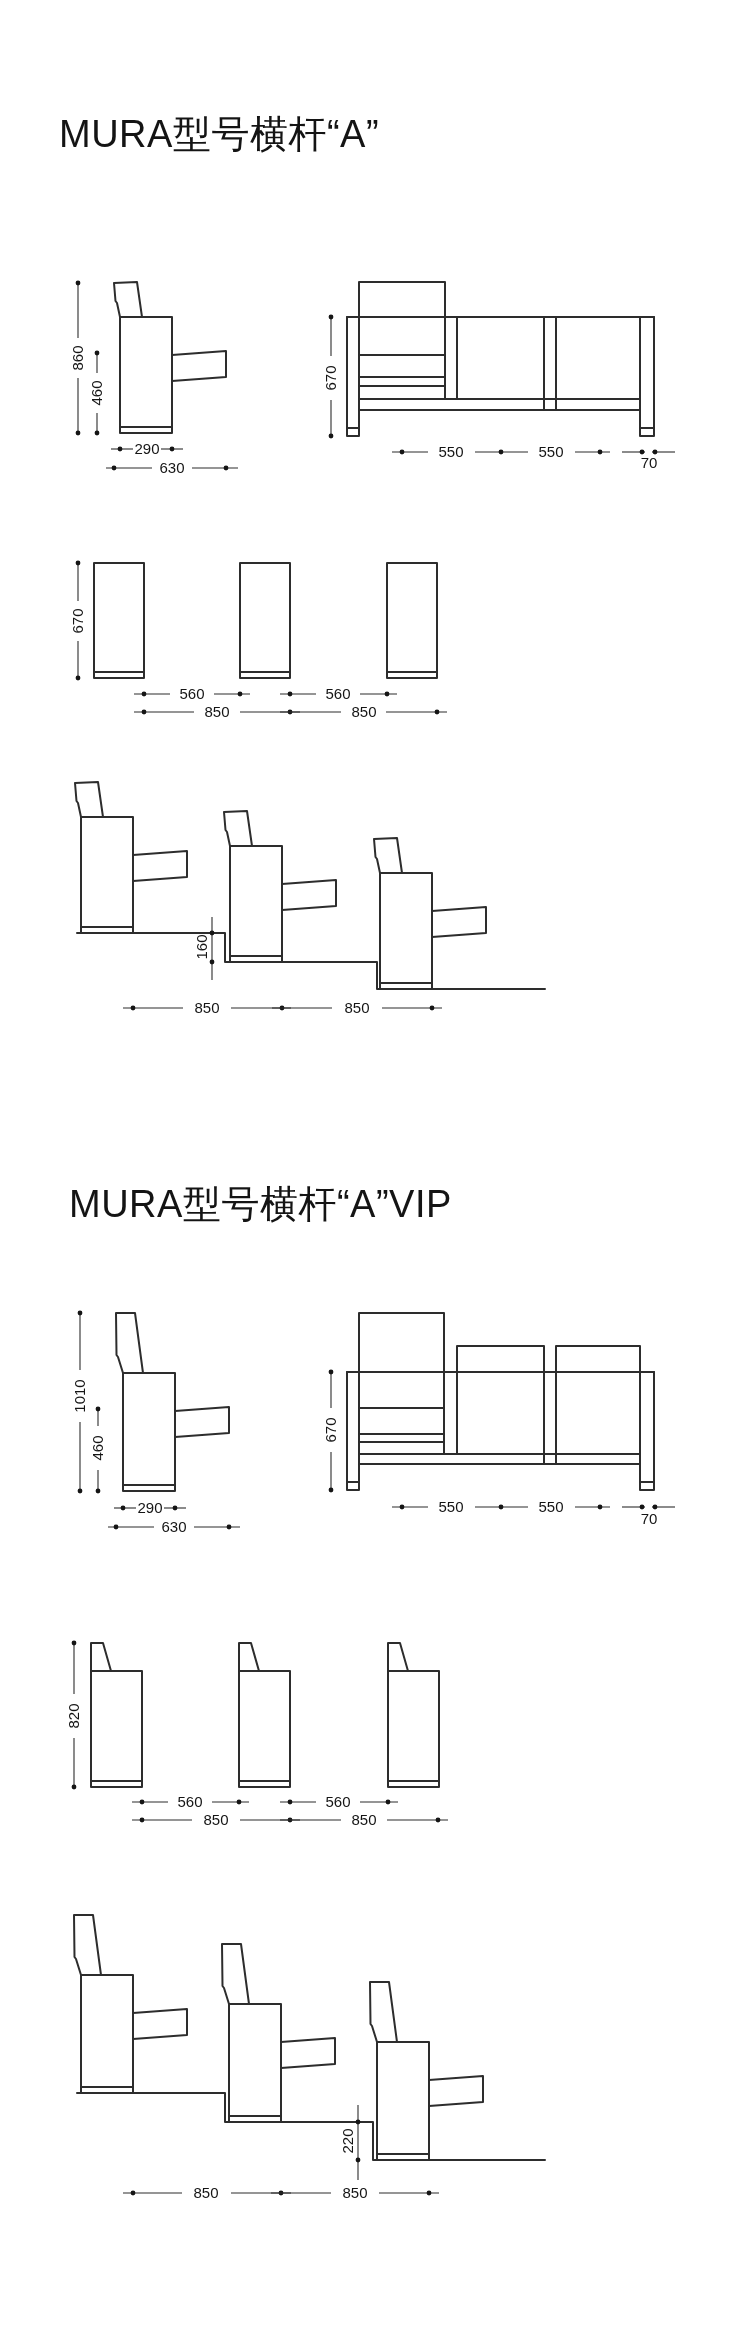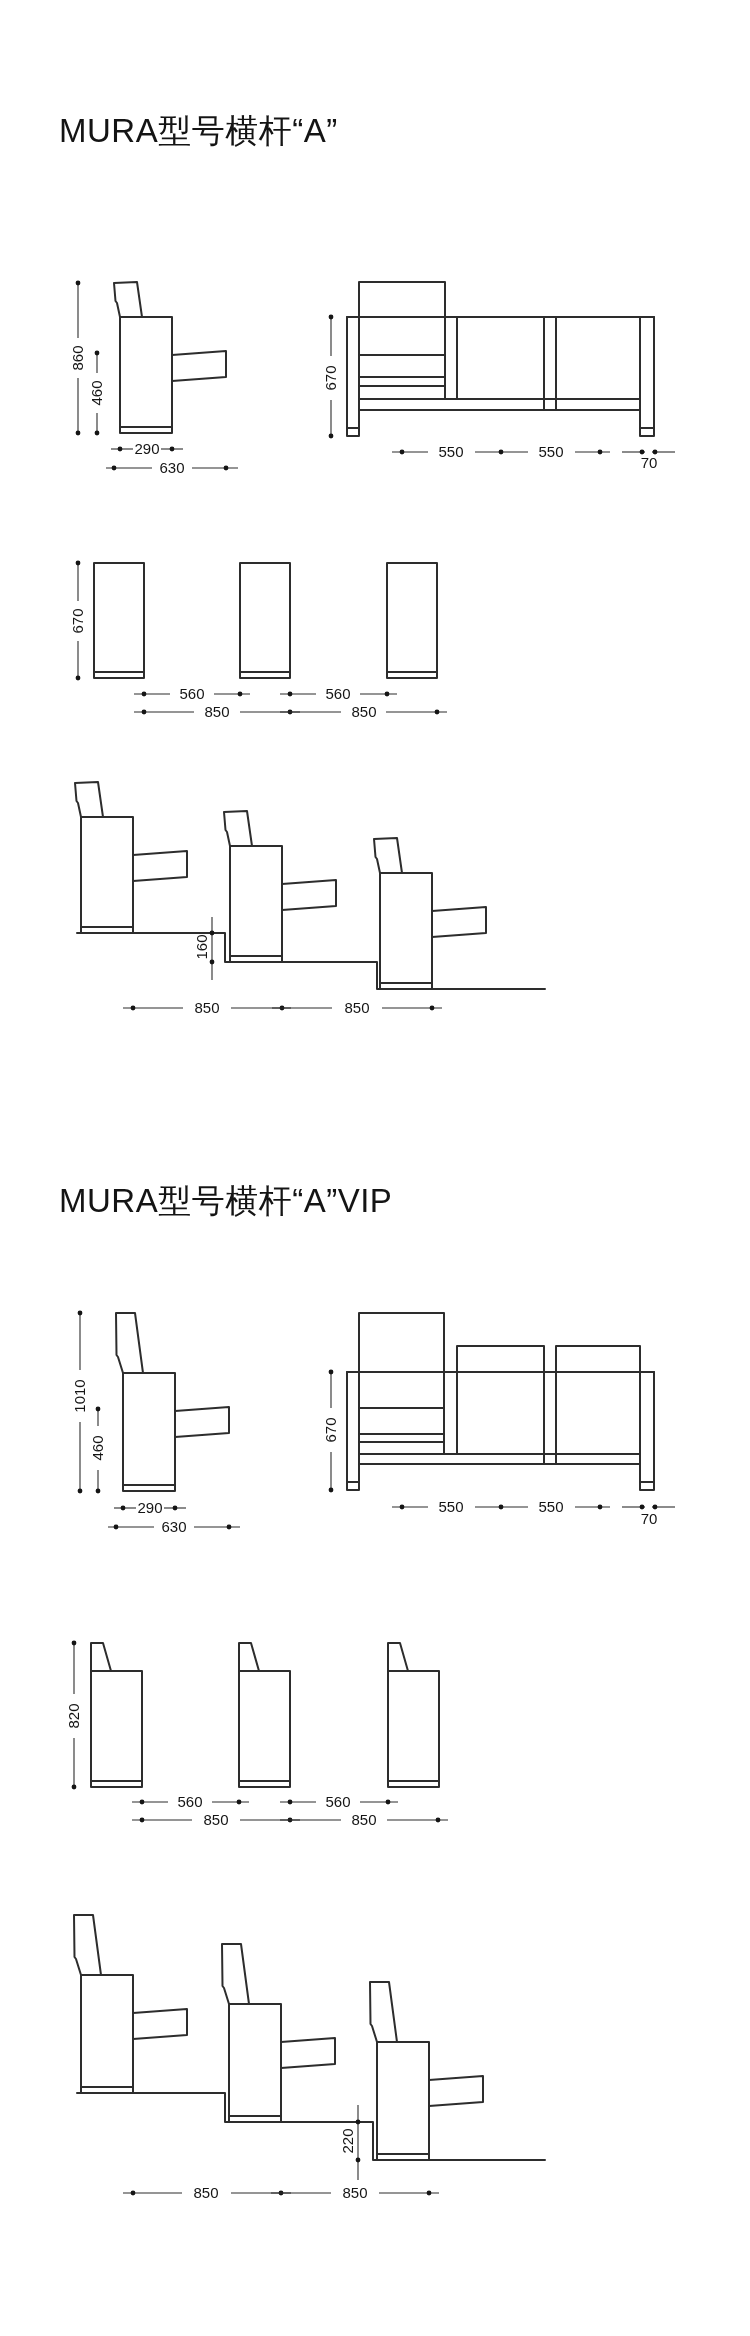--- a/index.html
+++ b/index.html
@@ -1,25 +1,25 @@
 <!DOCTYPE html>
 <html><head>
 <meta charset="utf-8">
 <style>
   html,body{margin:0;padding:0;background:#ffffff;}
   .page{
     position:relative;width:750px;height:2336px;background:#ffffff;
     font-family:"Liberation Sans",sans-serif;overflow:hidden;
   }
   .title{
-    position:absolute;left:59px;font-size:33px;color:#141414;
+    position:absolute;left:59px;font-size:38px;color:#141414;
     letter-spacing:0.5px;white-space:nowrap;font-weight:400;
   }
   .title-a{top:109px;}
-  .title-vip{top:1179px;}
+  .title-vip{top:1179px;margin-left:10px;}
   svg.canvas{position:absolute;left:0;top:0;}
   .obj{fill:none;stroke:#2d2d2d;stroke-width:2px;stroke-linejoin:round;stroke-linecap:round;}
   .dim{stroke:#2d2d2d;stroke-width:1.1px;}
   .dot{fill:#151515;stroke:none;}
   .dtxt{font-family:"Liberation Sans",sans-serif;font-size:15px;fill:#151515;text-anchor:middle;}
 </style>
 </head>
 <body>
 
 <div class="page">

